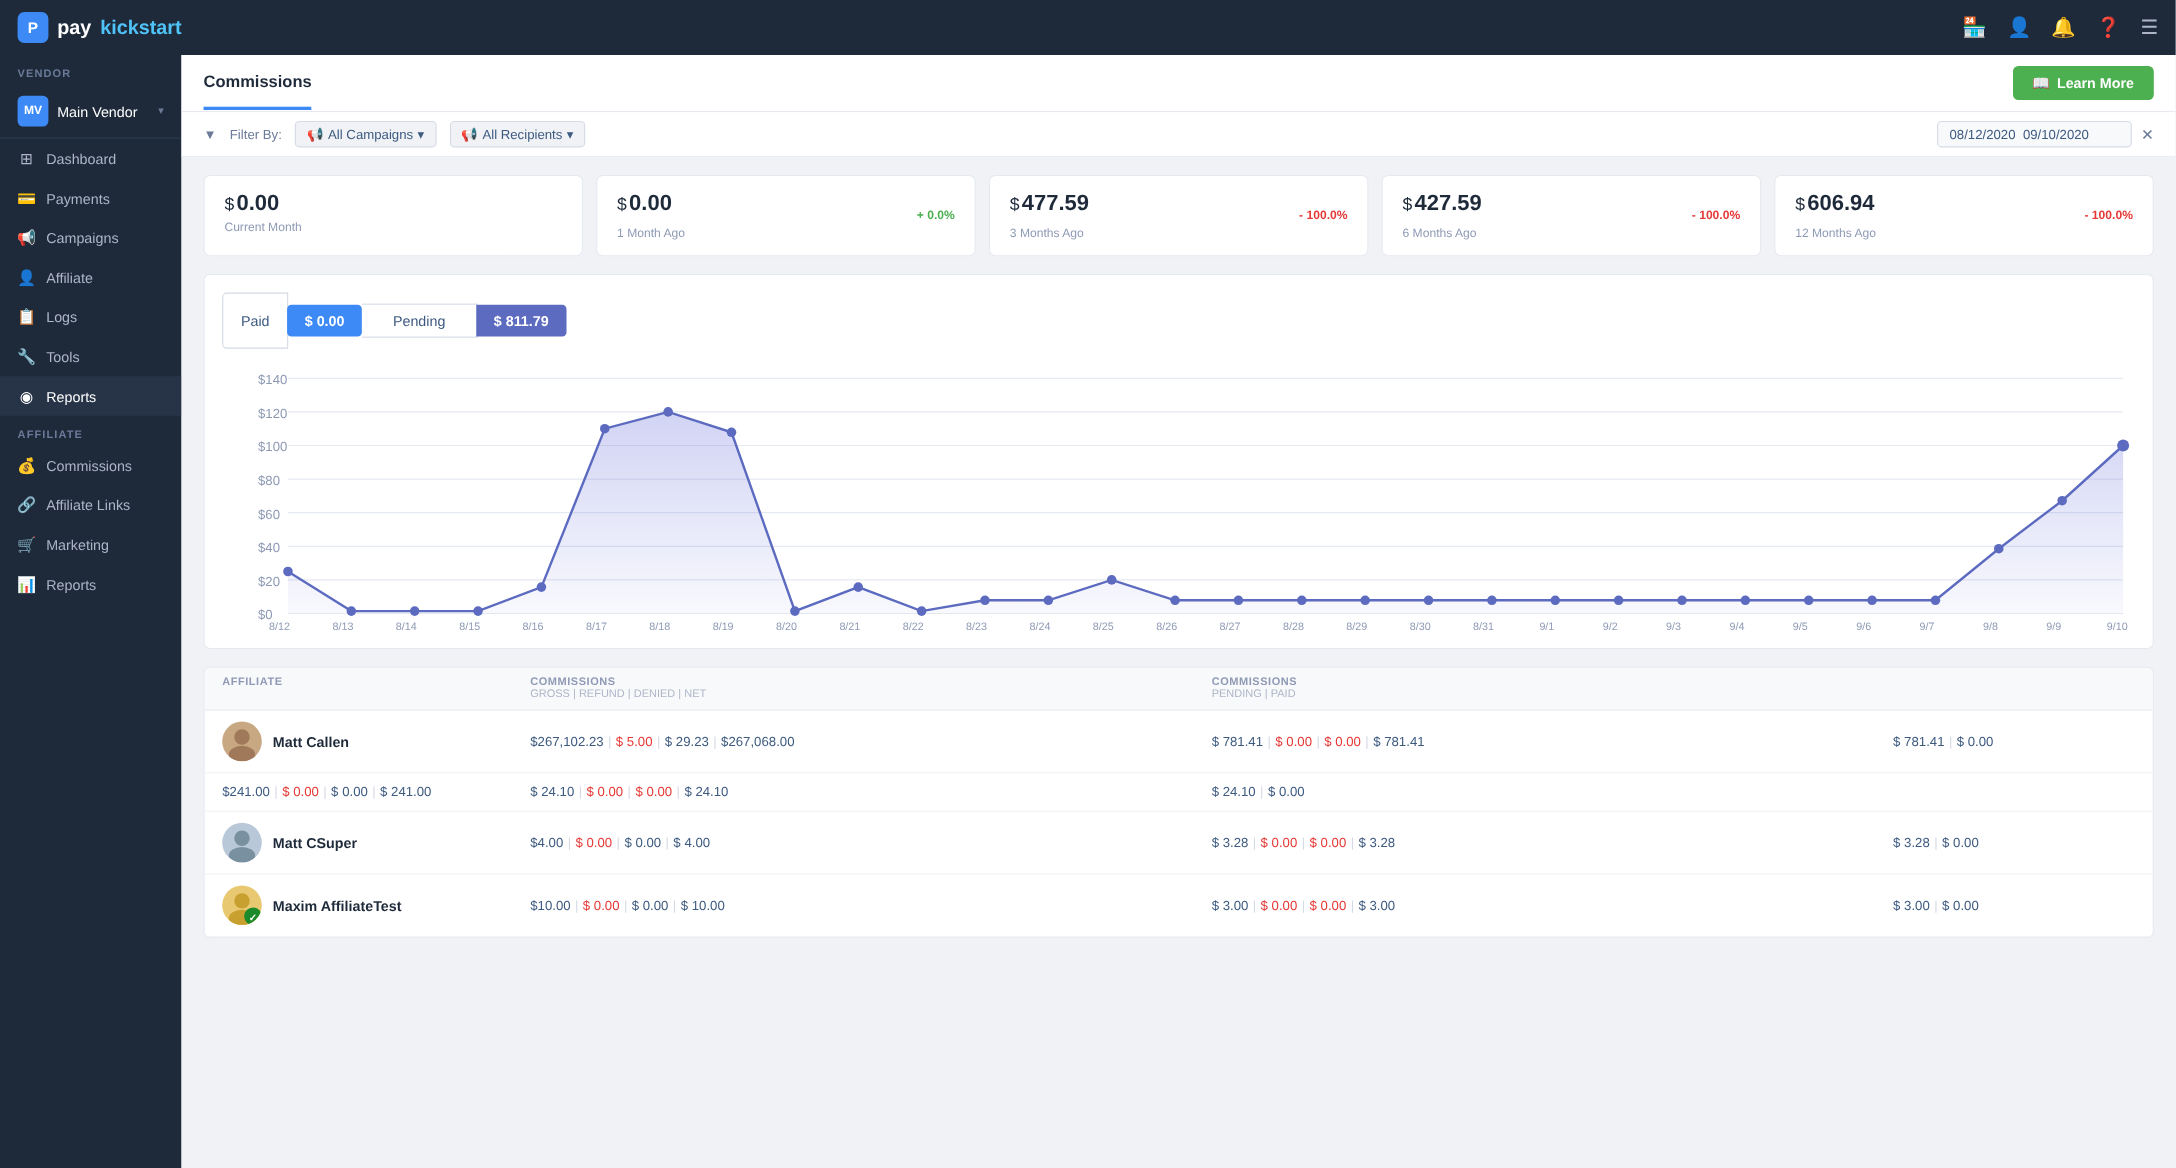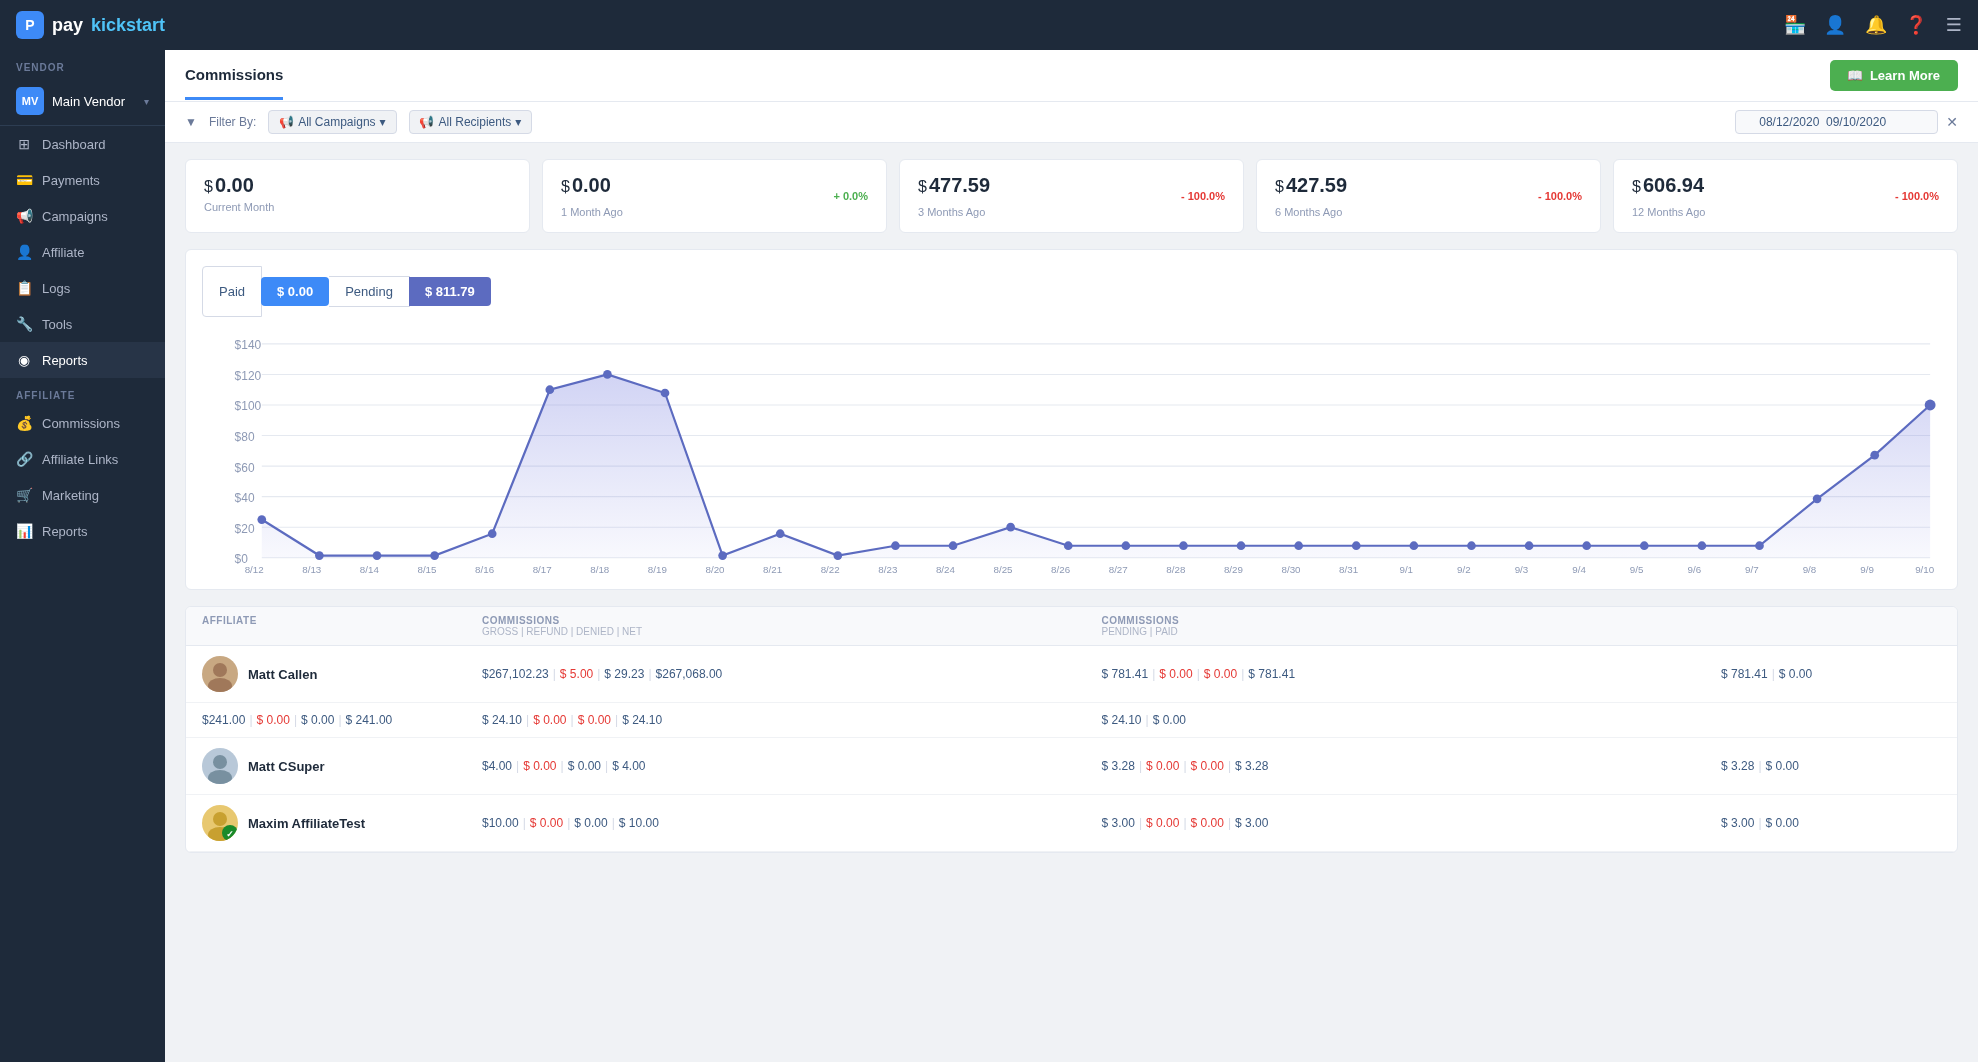--- a/index.html
+++ b/index.html
@@ -172,21 +172,21 @@
     .date-range {
       margin-left: auto;
       display: flex;
       align-items: center;
       gap: 8px;
     }
     .date-range-input {
       background: #f8f9fb;
       border: 1px solid #d5dae6;
       border-radius: 4px;
-      padding: 4px 23px;
+      padding: 4px 10px;
       font-size: 12px;
       color: #3d5a80;
     }
     .close-btn {
       color: #6b7a99;
       cursor: pointer;
       font-size: 14px;
       background: none;
       border: none;
     }
@@ -263,21 +263,21 @@
     }
     .chart-tab-value.paid-val {
       background: #3d8af7;
       color: white;
       margin-left: -1px;
     }
     .chart-tab-label {
       background: white;
       border: 1px solid #d5dae6;
       border-left: none;
-      padding: 7px 16px;
+      padding: 7px 28px;
       font-size: 13px;
       cursor: pointer;
       color: #3d5a80;
     }
     .chart-tab-value.pending-val {
       background: #5c6bc0;
       color: white;
       margin-left: -1px;
       border-radius: 0 4px 4px 0;
     }

